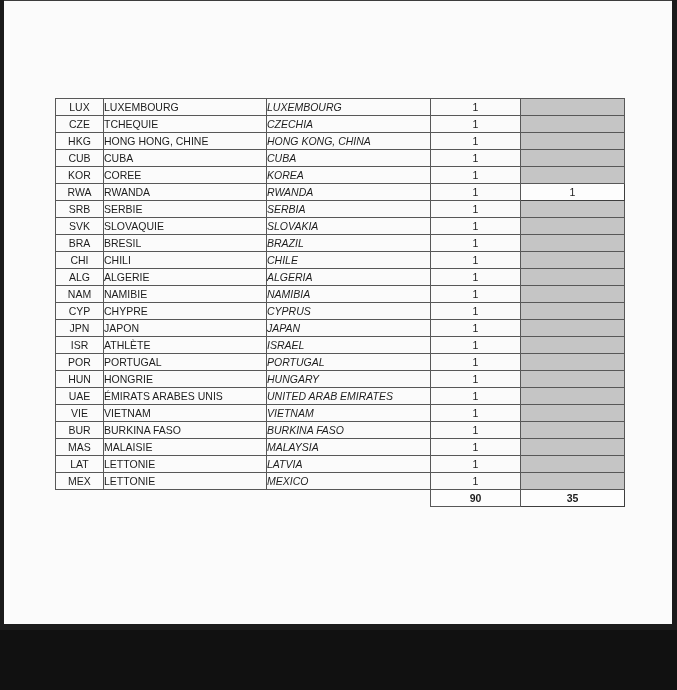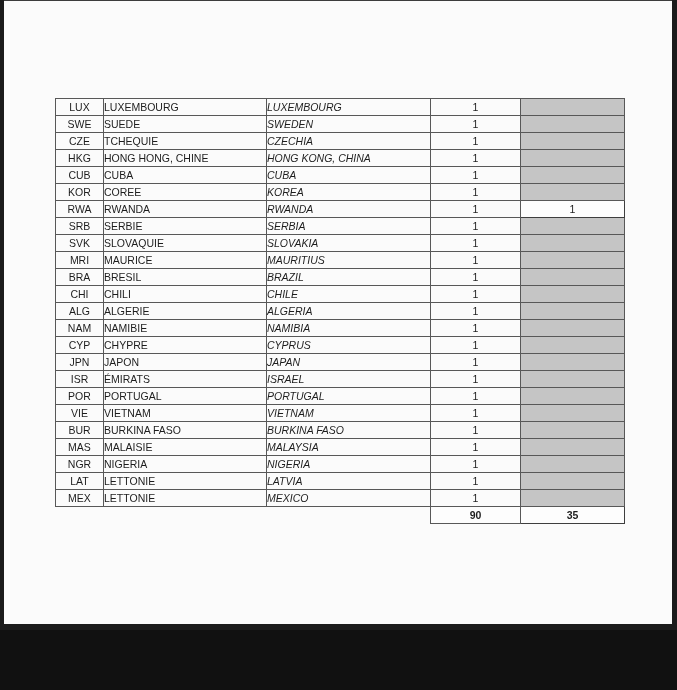--- a/index.html
+++ b/index.html
@@ -62,27 +62,20 @@
   <table class="participation">
     <tbody id="rows-body">
     <tr class="row">
     <td class="code">LUX</td>
     <td class="fr">LUXEMBOURG</td>
     <td class="en">LUXEMBOURG</td>
     <td class="v1">1</td>
     <td class="v2 gray"></td>
   </tr>
         <tr class="row">
-    <td class="code">SWE</td>
-    <td class="fr">SUEDE</td>
-    <td class="en">SWEDEN</td>
-    <td class="v1">1</td>
-    <td class="v2 gray"></td>
-  </tr>
-        <tr class="row">
     <td class="code">CZE</td>
     <td class="fr">TCHEQUIE</td>
     <td class="en">CZECHIA</td>
     <td class="v1">1</td>
     <td class="v2 gray"></td>
   </tr>
         <tr class="row">
     <td class="code">HKG</td>
     <td class="fr">HONG HONG, CHINE</td>
     <td class="en">HONG KONG, CHINA</td>
@@ -118,27 +111,20 @@
     <td class="v2 gray"></td>
   </tr>
         <tr class="row">
     <td class="code">SVK</td>
     <td class="fr">SLOVAQUIE</td>
     <td class="en">SLOVAKIA</td>
     <td class="v1">1</td>
     <td class="v2 gray"></td>
   </tr>
         <tr class="row">
-    <td class="code">MRI</td>
-    <td class="fr">MAURICE</td>
-    <td class="en">MAURITIUS</td>
-    <td class="v1">1</td>
-    <td class="v2 gray"></td>
-  </tr>
-        <tr class="row">
     <td class="code">BRA</td>
     <td class="fr">BRESIL</td>
     <td class="en">BRAZIL</td>
     <td class="v1">1</td>
     <td class="v2 gray"></td>
   </tr>
         <tr class="row">
     <td class="code">CHI</td>
     <td class="fr">CHILI</td>
     <td class="en">CHILE</td>
@@ -168,57 +154,64 @@
   </tr>
         <tr class="row">
     <td class="code">JPN</td>
     <td class="fr">JAPON</td>
     <td class="en">JAPAN</td>
     <td class="v1">1</td>
     <td class="v2 gray"></td>
   </tr>
         <tr class="row">
     <td class="code">ISR</td>
-    <td class="fr">ÉMIRATS</td>
+    <td class="fr">ATHLÈTE</td>
     <td class="en">ISRAEL</td>
     <td class="v1">1</td>
     <td class="v2 gray"></td>
   </tr>
         <tr class="row">
     <td class="code">POR</td>
     <td class="fr">PORTUGAL</td>
     <td class="en">PORTUGAL</td>
     <td class="v1">1</td>
     <td class="v2 gray"></td>
   </tr>
         <tr class="row">
+    <td class="code">HUN</td>
+    <td class="fr">HONGRIE</td>
+    <td class="en">HUNGARY</td>
+    <td class="v1">1</td>
+    <td class="v2 gray"></td>
+  </tr>
+        <tr class="row">
+    <td class="code">UAE</td>
+    <td class="fr">ÉMIRATS ARABES UNIS</td>
+    <td class="en">UNITED ARAB EMIRATES</td>
+    <td class="v1">1</td>
+    <td class="v2 gray"></td>
+  </tr>
+        <tr class="row">
     <td class="code">VIE</td>
     <td class="fr">VIETNAM</td>
     <td class="en">VIETNAM</td>
     <td class="v1">1</td>
     <td class="v2 gray"></td>
   </tr>
         <tr class="row">
     <td class="code">BUR</td>
     <td class="fr">BURKINA FASO</td>
     <td class="en">BURKINA FASO</td>
     <td class="v1">1</td>
     <td class="v2 gray"></td>
   </tr>
         <tr class="row">
     <td class="code">MAS</td>
     <td class="fr">MALAISIE</td>
     <td class="en">MALAYSIA</td>
-    <td class="v1">1</td>
-    <td class="v2 gray"></td>
-  </tr>
-        <tr class="row">
-    <td class="code">NGR</td>
-    <td class="fr">NIGERIA</td>
-    <td class="en">NIGERIA</td>
     <td class="v1">1</td>
     <td class="v2 gray"></td>
   </tr>
         <tr class="row">
     <td class="code">LAT</td>
     <td class="fr">LETTONIE</td>
     <td class="en">LATVIA</td>
     <td class="v1">1</td>
     <td class="v2 gray"></td>
   </tr>

